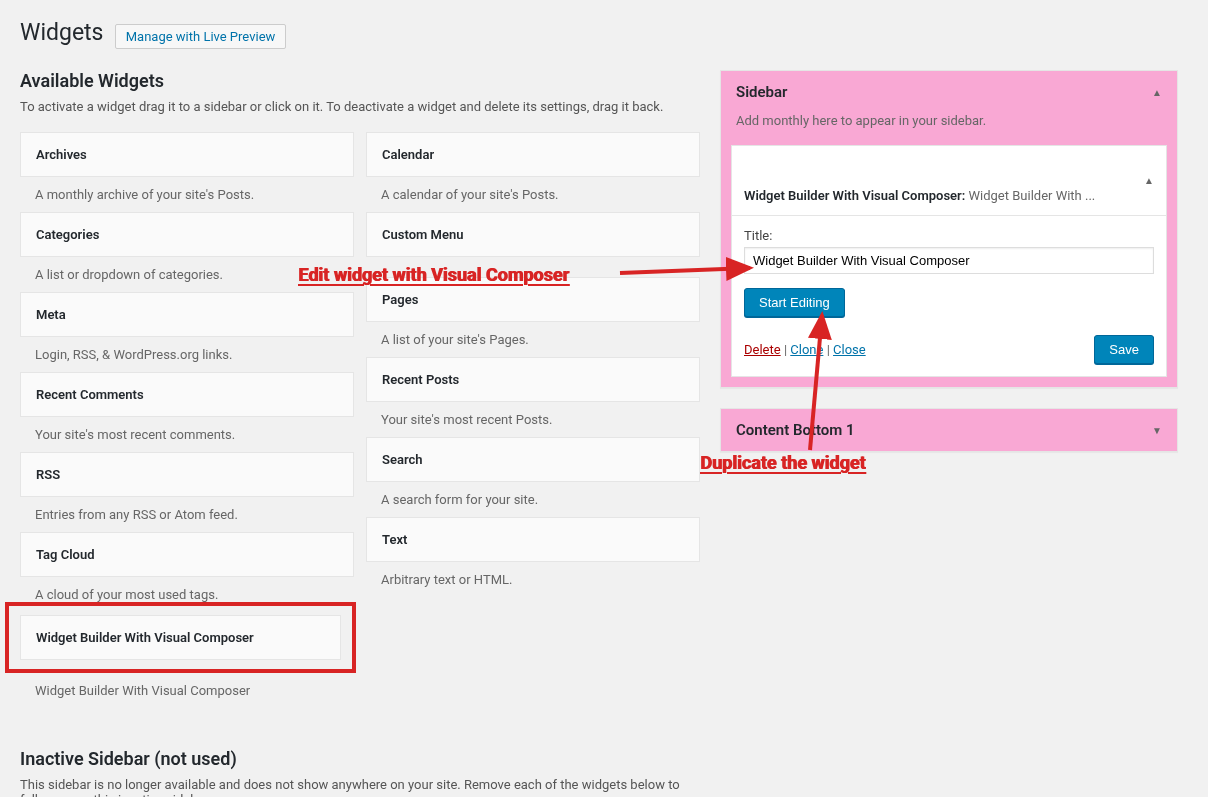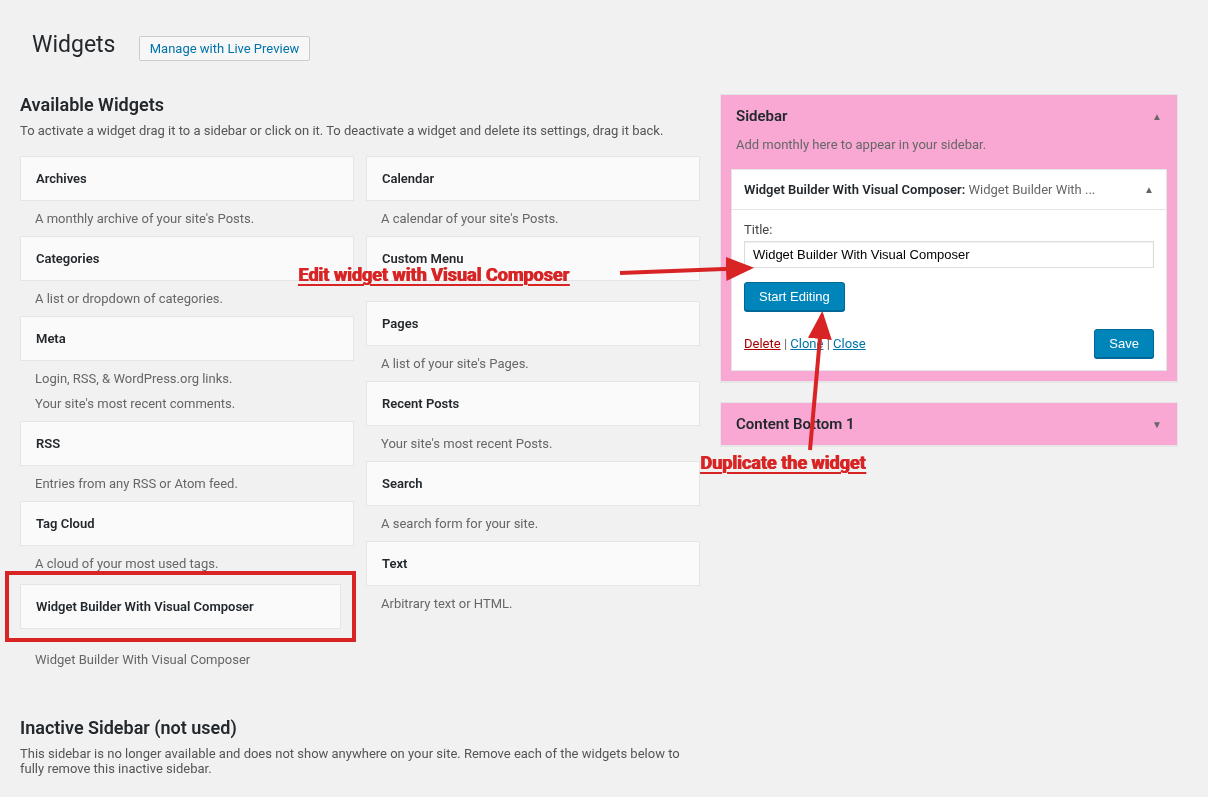--- a/index.html
+++ b/index.html
@@ -8,21 +8,21 @@
     font-family: -apple-system, BlinkMacSystemFont, "Segoe UI", Roboto, "Helvetica Neue", Arial, sans-serif;
     background: #f1f1f1;
     color: #444;
     font-size: 13px;
     width: 1208px;
   }
   .wrap { padding: 10px 20px 0 20px; position: relative; }
   h1 {
     font-size: 23px;
     font-weight: 400;
-    margin: 12px;
+    margin: 0;
     padding: 9px 0 4px 0;
     color: #23282d;
     display: inline-block;
   }
   .page-title-action {
     display: inline-block;
     margin-left: 8px;
     padding: 4px 10px;
     border: 1px solid #ccc;
     border-radius: 2px;
@@ -123,20 +123,21 @@
     cursor: pointer;
   }
   .inner-widget-header .title-part {
     font-size: 13px;
     color: #23282d;
     font-weight: 600;
     white-space: nowrap;
     overflow: hidden;
     text-overflow: ellipsis;
     flex: 1;
+    margin-top: 30px;
   }
   .inner-widget-header .in-widget-title {
     font-weight: 400;
     color: #666;
   }
   .inner-widget-header .toggle { font-size: 10px; color: #666; margin-left: 8px; }
   .inner-widget-body {
     border-top: 1px solid #e5e5e5;
     padding: 12px;
   }
@@ -211,20 +212,21 @@
           </div>
           <div class="widget-item">
             <div class="widget-box">Categories</div>
             <div class="widget-desc2">A list or dropdown of categories.</div>
           </div>
           <div class="widget-item">
             <div class="widget-box">Meta</div>
             <div class="widget-desc2">Login, RSS, &amp; WordPress.org links.</div>
           </div>
           <div class="widget-item">
+            <div class="widget-box">Recent Comments</div>
             <div class="widget-desc2">Your site's most recent comments.</div>
           </div>
           <div class="widget-item">
             <div class="widget-box">RSS</div>
             <div class="widget-desc2">Entries from any RSS or Atom feed.</div>
           </div>
           <div class="widget-item">
             <div class="widget-box">Tag Cloud</div>
             <div class="widget-desc2">A cloud of your most used tags.</div>
           </div>

